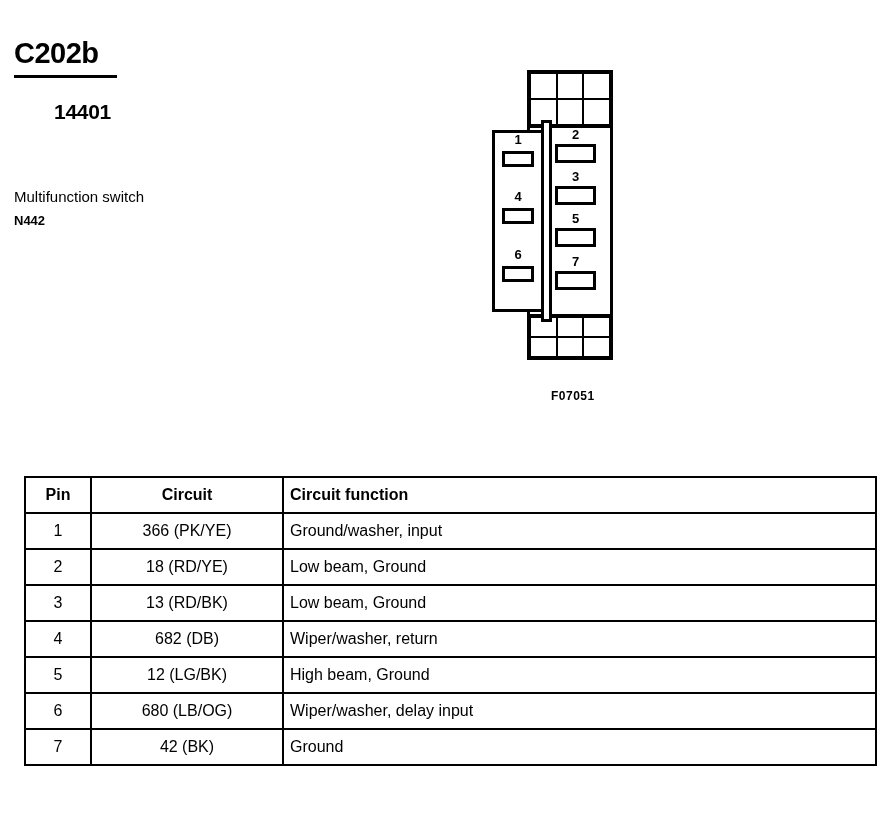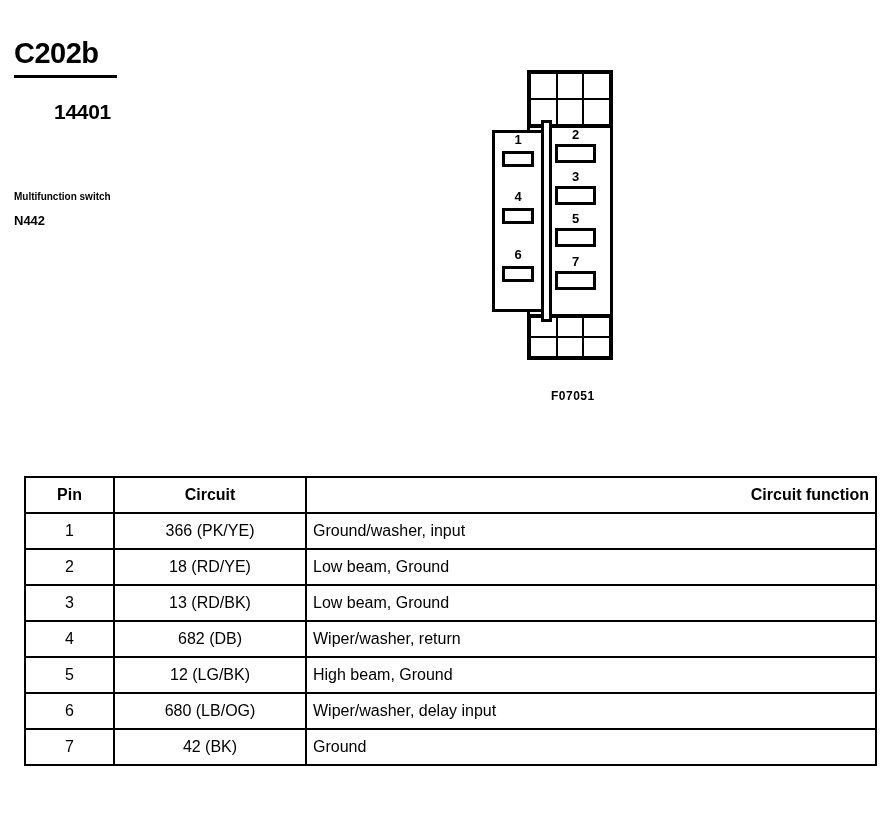--- a/index.html
+++ b/index.html
@@ -30,21 +30,21 @@
     font-size:21px;font-weight:bold;letter-spacing:-0.3px;
     line-height:26px;
     margin-left:40px;
   }
   #component-code{
     left:14px;top:164px;
     font-size:13px;font-weight:bold;line-height:17px;margin-top:48px;
   }
   #component-name{
     left:14px;top:188px;
-    font-size:10px;font-weight:bold;line-height:17px;
+    font-size:15px;font-weight:normal;line-height:17px;
   }
 
   
   #connector-figure{left:485px;top:62px;width:145px;height:345px;}
 
   
   .body-outline{
     position:absolute;left:42px;top:8px;width:86px;height:290px;
     border:3px solid #000;box-sizing:border-box;background:#fff;
   }
@@ -94,21 +94,21 @@
     table-layout:fixed;
   }
   #pin-table td,#pin-table th{
     border:2px solid #000;
     font-size:16px;
     height:36px;
     padding:0 6px;
     box-sizing:border-box;
   }
   #pin-table th{font-weight:bold;text-align:center;}
-  .col-pin{width:89px;text-align:center;}
+  .col-pin{width:66px;text-align:center;}
   .col-circuit{width:192px;text-align:center;}
   .col-function{text-align:left;padding-left:14px;}
   #pin-table tbody td{font-weight:normal;}
 </style>
 </head>
 <body>
 
 <div class="abs" id="conn-title">C202b</div>
 <div class="abs" id="conn-title-rule"></div>
 <div class="abs" id="part-number">14401</div>
@@ -162,21 +162,21 @@
   <div class="slot slot-r" style="left:70px;top:209px;"></div>
 </div>
 
 <div class="abs" id="figure-caption">F07051</div>
 
 <table class="abs" id="pin-table">
   <thead>
     <tr>
       <th class="col-pin">Pin</th>
       <th class="col-circuit">Circuit</th>
-      <th class="col-function" style="text-align:right;">Circuit function</th>
+      <th class="col-function" style="text-align:left;">Circuit function</th>
     </tr>
   </thead>
   <tbody>
     <tr>
       <td class="col-pin">1</td>
       <td class="col-circuit">366 (PK/YE)</td>
       <td class="col-function">Ground/washer, input</td>
     </tr>
     <tr>
       <td class="col-pin">2</td>

